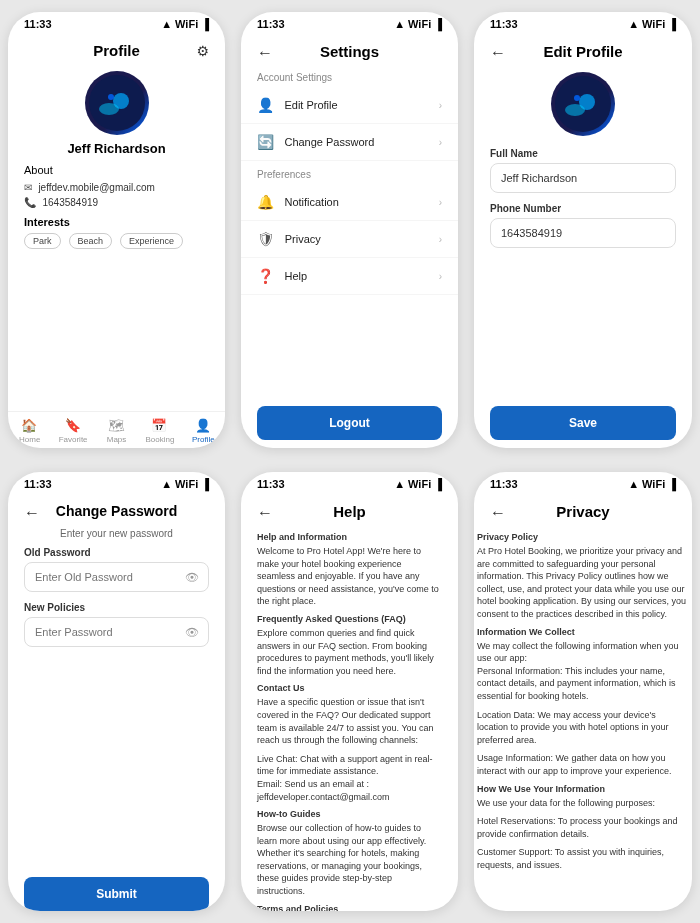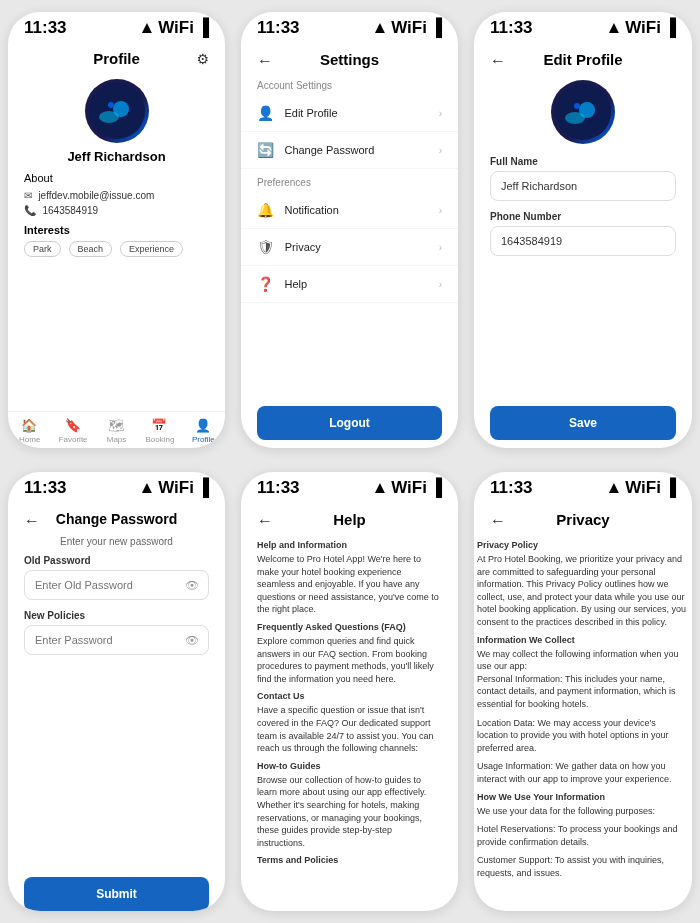--- a/index.html
+++ b/index.html
@@ -21,21 +21,21 @@
       display: flex;
       flex-direction: column;
       box-shadow: 0 2px 12px rgba(0,0,0,0.12);
     }
     
     .status-bar {
       display: flex;
       justify-content: space-between;
       align-items: center;
       padding: 6px 16px 4px;
-      font-size: 17px;
+      font-size: 11px;
       font-weight: 600;
     }
     .status-icons { display: flex; gap: 3px; align-items: center; }
 
     
     .screen-content { flex: 1; overflow: hidden; padding: 0; }
 
     
     .profile-screen { padding: 0; }
     .profile-header {
@@ -284,21 +284,21 @@
           <circle cx="32" cy="26" r="8" fill="#00aaff" opacity="0.7"></circle>
           <ellipse cx="20" cy="34" rx="10" ry="6" fill="#00ccff" opacity="0.5"></ellipse>
           <circle cx="22" cy="22" r="3" fill="#0066ff" opacity="0.8"></circle>
         </svg>
       </div>
     </div>
     <div class="user-name">Jeff Richardson</div>
     <div class="section-label">About</div>
     <div class="info-row">
       <span class="info-icon">✉</span>
-      <span>jeffdev.mobile@issue.com</span>
+      <span>jeffdev.mobile@gmail.com</span>
     </div>
     <div class="info-row">
       <span class="info-icon">📞</span>
       <span>1643584919</span>
     </div>
     <div class="interests-section">
       <div class="interests-label">Interests</div>
       <div class="interest-tags">
         <span class="tag">Park</span>
         <span class="tag">Beach</span>
@@ -454,20 +454,21 @@
     <span class="back-arrow">←</span>
     <span class="settings-title">Help</span>
   </div>
   <div class="help-content">
     <div class="help-section-title">Help and Information</div>
     <div class="help-para">Welcome to Pro Hotel App! We're here to make your hotel booking experience seamless and enjoyable. If you have any questions or need assistance, you've come to the right place.</div>
     <div class="help-section-title">Frequently Asked Questions (FAQ)</div>
     <div class="help-para">Explore common queries and find quick answers in our FAQ section. From booking procedures to payment methods, you'll likely find the information you need here.</div>
     <div class="help-section-title">Contact Us</div>
     <div class="help-para">Have a specific question or issue that isn't covered in the FAQ? Our dedicated support team is available 24/7 to assist you. You can reach us through the following channels:</div>
+    <div class="help-para">Live Chat: Chat with a support agent in real-time for immediate assistance.<br>Email: Send us an email at : jeffdeveloper.contact@gmail.com</div>
     <div class="help-section-title">How-to Guides</div>
     <div class="help-para">Browse our collection of how-to guides to learn more about using our app effectively. Whether it's searching for hotels, making reservations, or managing your bookings, these guides provide step-by-step instructions.</div>
     <div class="help-section-title">Terms and Policies</div>
 
   </div>
 </div>
 
 <div class="phone row2-col3">
   <div class="status-bar">
     <span>11:33</span>

